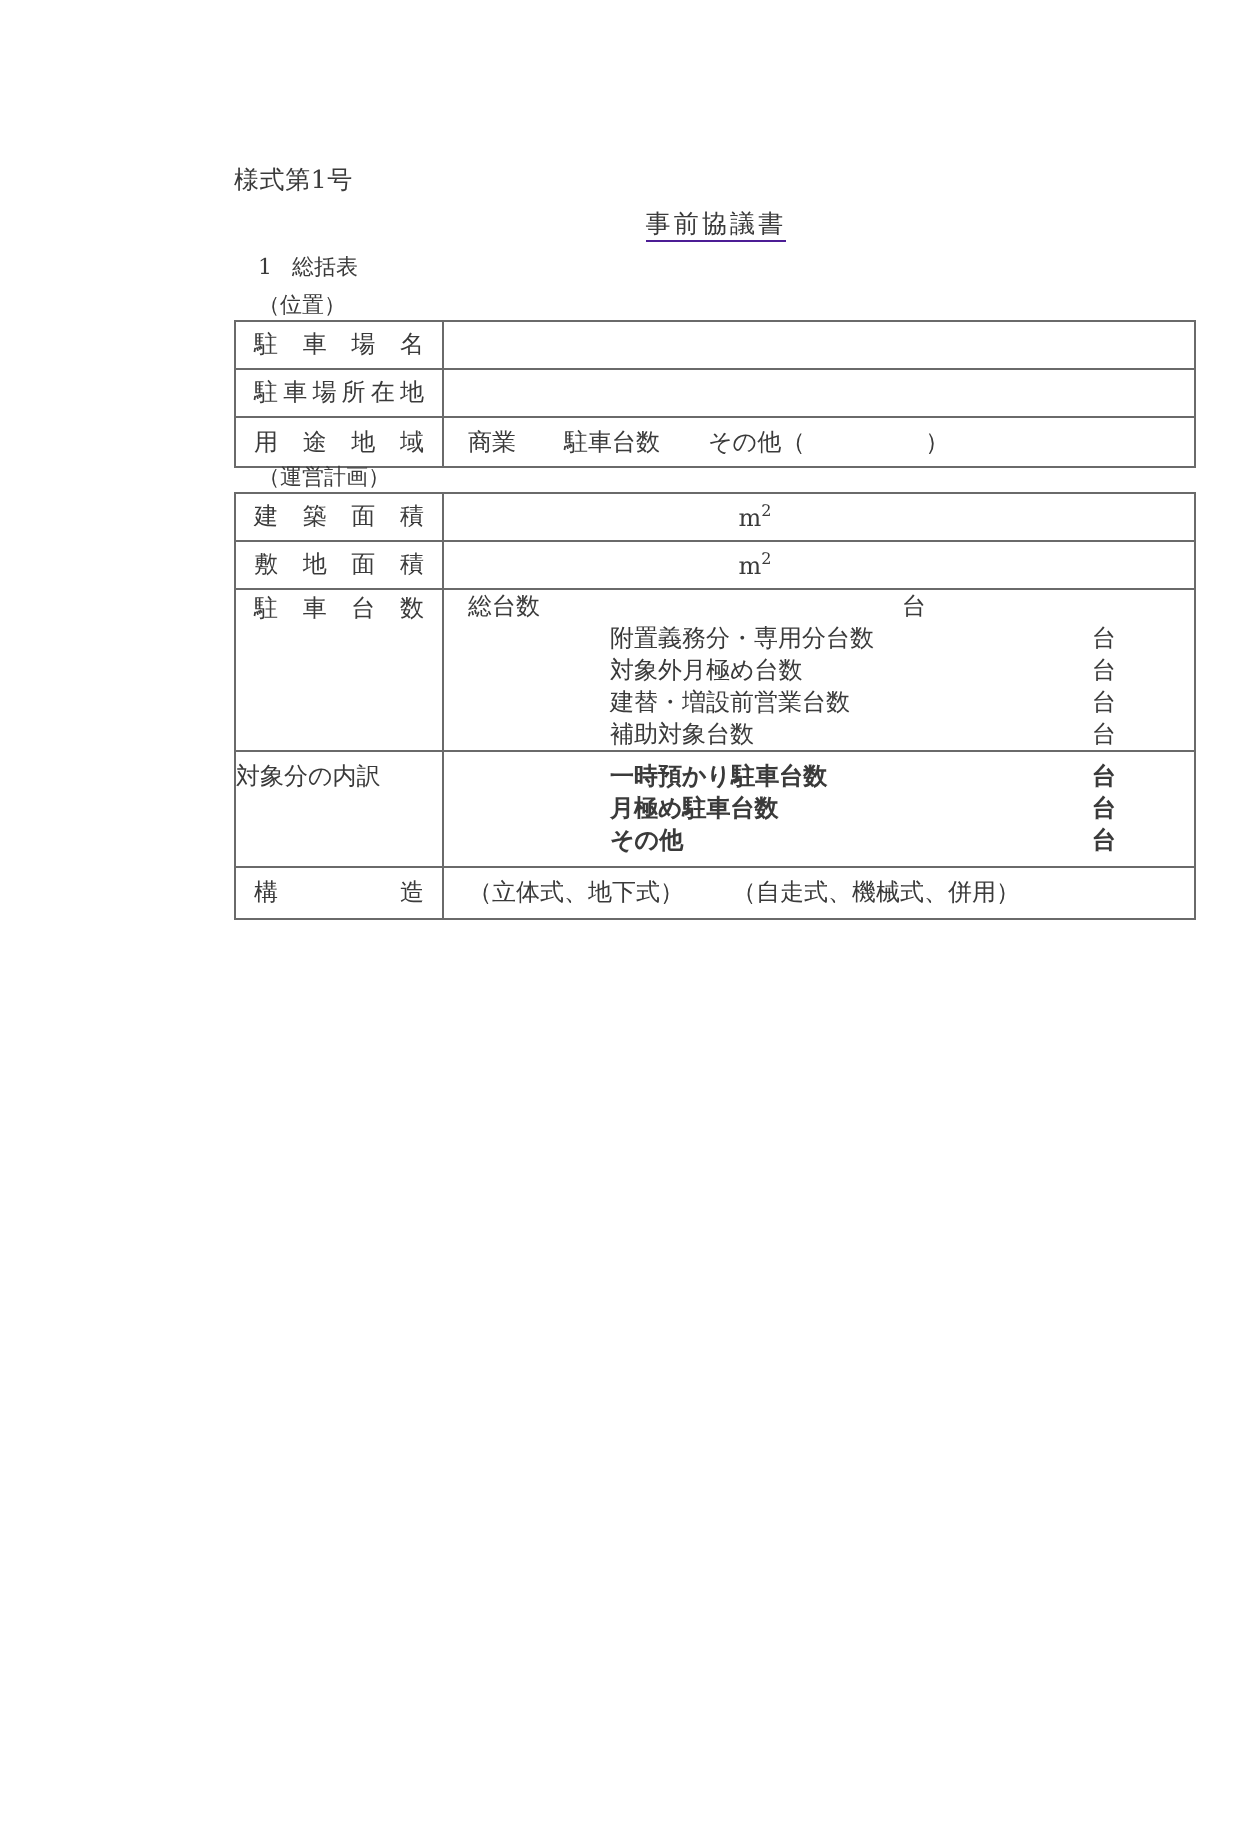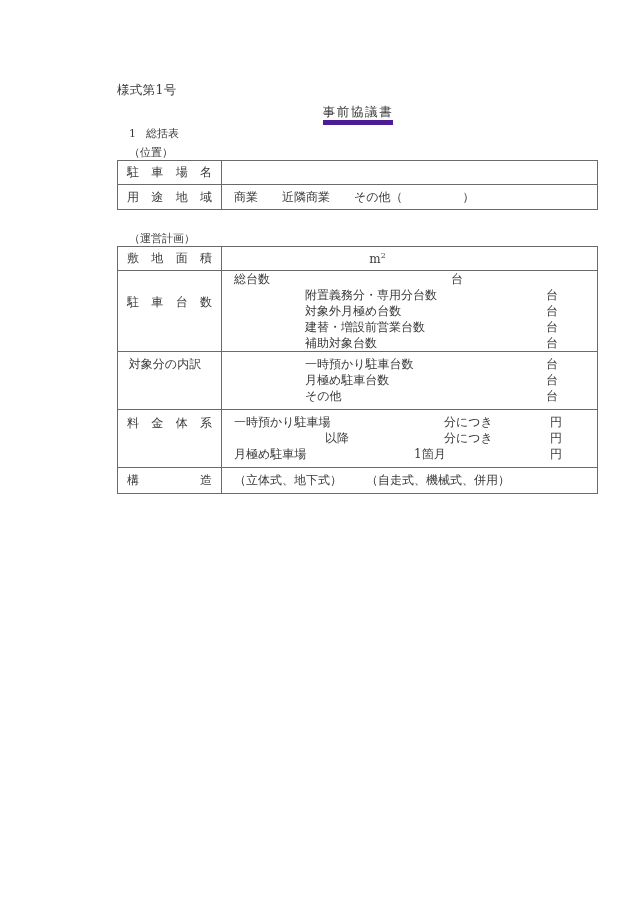--- a/index.html
+++ b/index.html
@@ -36,21 +36,21 @@
   .doc-title {
     position: absolute;
     left: 0;
     top: 104px;
     width: 630px;
     text-align: center;
     font-size: 12.5px;
     letter-spacing: 1.6px;
   }
   .doc-title span {
-    border-bottom: 5px solid #4c1d95;
+    border-bottom: 1px solid #4c1d95;
     padding-bottom: 1px;
   }
   .section-no {
     position: absolute;
     left: 86px;
     top: 126px;
     font-size: 11px;
     white-space: nowrap;
   }
   .section-no .num { margin-right: 10px; }
@@ -89,21 +89,21 @@
   .lbl-sp {
     display: block;
     padding: 0 9px;
     text-align: justify;
     text-align-last: justify;
     letter-spacing: 0;
   }
   .lbl-right {
     display: block;
     padding: 0 9px 0 0;
-    text-align: center;
+    text-align: left;
   }
   .val { position: relative; }
 
   .r-name td, .r-addr td { height: 23px; }
   .r-zone td { height: 24px; }
   .r-area td { height: 23px; }
 
   .zone-line {
     padding-left: 12px;
     white-space: pre;
@@ -121,28 +121,28 @@
 
   
   .cell-pad { padding: 4px 0 5px 0; }
   .line { position: relative; height: 16px; line-height: 16px; white-space: nowrap; }
   .at-l { position: absolute; left: 12px; }
   .at-sub { position: absolute; left: 83px; }
   .at-unit-total { position: absolute; left: 229px; }
   .at-unit { position: absolute; left: 324px; }
 
   .r-count td.val { vertical-align: top; }
-  .r-count .lbl { vertical-align: top; padding-top: 23px; }
+  .r-count .lbl { vertical-align: top; padding-top: 1px; }
 
   .r-break td {
     border-top: 1px dotted #6a6a6a;
     vertical-align: top;
   }
   .r-break .lbl { padding-top: 4px; }
-  .r-break .val { padding: 4px 0 5px 0; }
+  .r-break .val { padding: 4px 0 5px 0; font-weight: bold; }
   .at-sub2 { position: absolute; left: 83px; }
 
   
   .r-hours td { height: 25px; }
   .h-1 { position: absolute; left: 57px; }
   .h-2 { position: absolute; left: 162px; }
   .h-3 { position: absolute; left: 326px; }
   .hours-wrap { position: relative; height: 15px; line-height: 15px; white-space: nowrap; }
 
   
@@ -180,37 +180,51 @@
   <div class="group-label pos">（位置）</div>
 
   <table class="tbl t1">
     <tbody>
         <tr class="r-name">
       <td class="lbl">
             <span class="lbl-sp">駐車場名</span>
           </td>
       <td class="val"></td>
     </tr>
+    <tr class="r-addr">
+      <td class="lbl">
+            <span class="lbl-sp">駐車場所在地</span>
+          </td>
+      <td class="val"></td>
+    </tr>
     <tr class="r-zone">
       <td class="lbl">
             <span class="lbl-sp">用途地域</span>
           </td>
       <td class="val">
-            <div class="zone-line">商業　　近隣商業　　その他（　　　　　）</div>
+            <div class="zone-line">商業　　駐車台数　　その他（　　　　　）</div>
           </td>
     </tr>
   </tbody>
     </table>
 
   <div class="group-label plan">（運営計画）</div>
 
   <table class="tbl t2">
 
     <tbody>
 
+    <tr class="r-area">
+      <td class="lbl">
+            <span class="lbl-sp">建築面積</span>
+          </td>
+      <td class="val">
+        <span class="unit-m2"><span>m</span><sup>2</sup></span>
+      </td>
+    </tr>
 
     <tr class="r-area">
       <td class="lbl">
             <span class="lbl-sp">敷地面積</span>
           </td>
       <td class="val">
         <span class="unit-m2"><span>m</span><sup>2</sup></span>
       </td>
     </tr>
 
@@ -256,42 +270,20 @@
           <span class="at-unit">台</span>
         </div>
         <div class="line">
           <span class="at-sub2">その他</span>
           <span class="at-unit">台</span>
         </div>
       </td>
     </tr>
 
 
-    <tr class="r-fee">
-      <td class="lbl">
-            <span class="lbl-sp">料金体系</span>
-          </td>
-      <td class="val">
-        <div class="line">
-          <span class="f-name">一時預かり駐車場</span>
-          <span class="f-per">分につき</span>
-          <span class="f-yen">円</span>
-        </div>
-        <div class="line">
-          <span class="f-ikou">以降</span>
-          <span class="f-per">分につき</span>
-          <span class="f-yen">円</span>
-        </div>
-        <div class="line">
-          <span class="f-name">月極め駐車場</span>
-          <span class="f-mon">1箇月</span>
-          <span class="f-yen">円</span>
-        </div>
-      </td>
-    </tr>
 
     <tr class="r-struct">
       <td class="lbl">
             <span class="lbl-sp">構造</span>
           </td>
       <td class="val">
         <div class="struct-line">（立体式、地下式）　　（自走式、機械式、併用）</div>
       </td>
     </tr>
 

